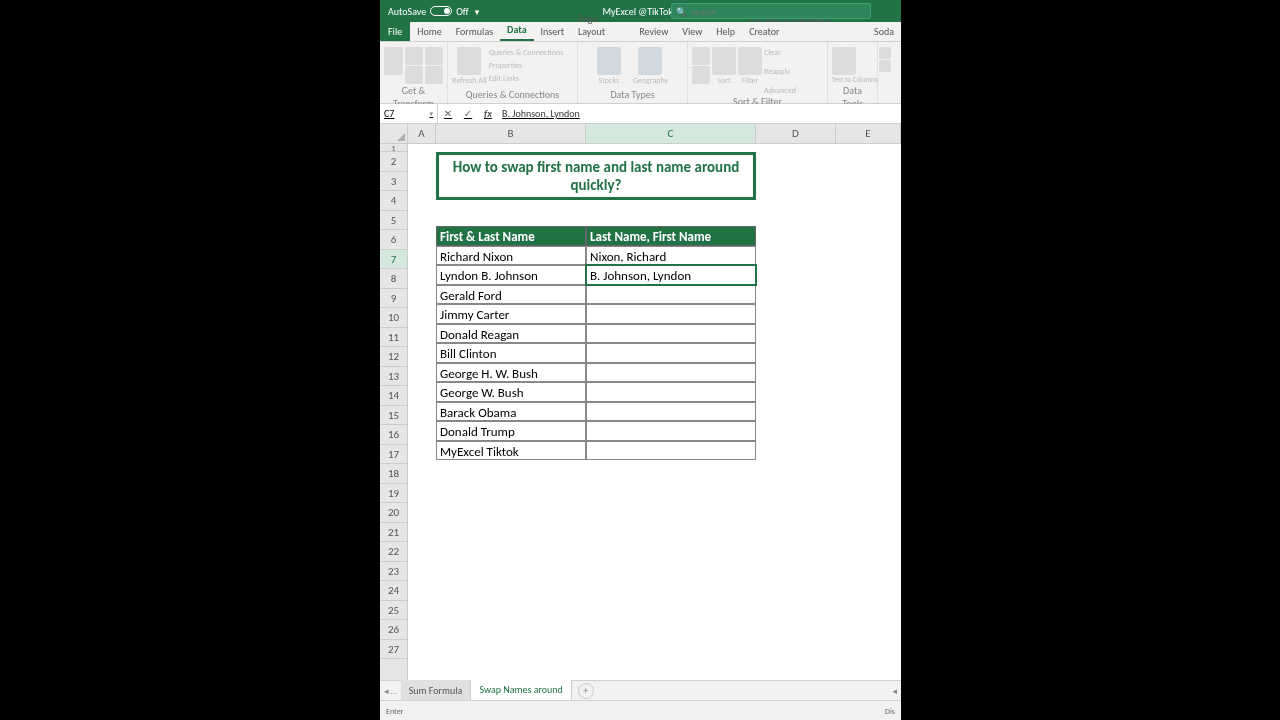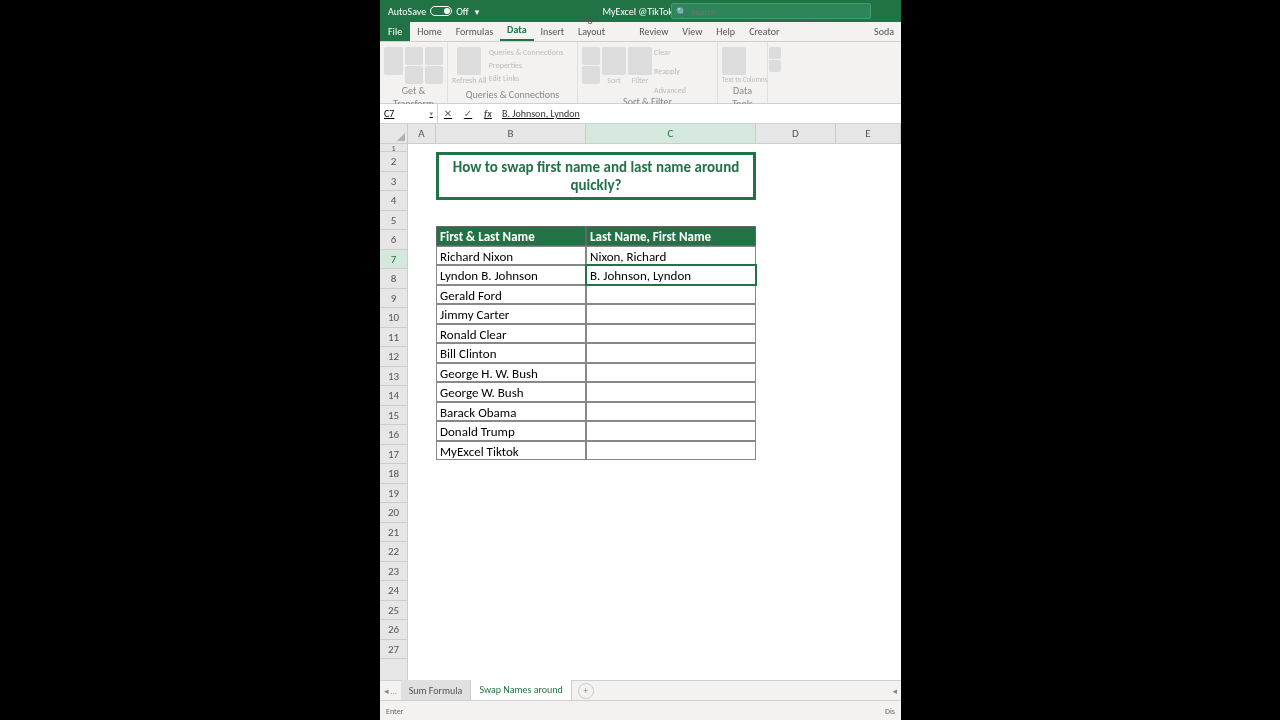--- a/index.html
+++ b/index.html
@@ -141,20 +141,33 @@
           <div class="ricon lg" style="margin:0 auto"></div>
           <div class="ritem">Refresh All</div>
         </div>
         <div class="ricon-stack" style="gap:3px">
           <div class="ritem">Queries &amp; Connections</div>
           <div class="ritem">Properties</div>
           <div class="ritem">Edit Links</div>
         </div>
       </div>
       <div class="rgroup-label">Queries &amp; Connections</div>
+    </div>
+    <div class="rgroup" style="width:110px">
+      <div class="rgroup-icons" style="justify-content:center;gap:12px">
+        <div style="text-align:center">
+          <div class="ricon lg" style="margin:0 auto;background:#d0d8e0"></div>
+          <div class="ritem">Stocks</div>
+        </div>
+        <div style="text-align:center">
+          <div class="ricon lg" style="margin:0 auto;background:#d0d8e0"></div>
+          <div class="ritem">Geography</div>
+        </div>
+      </div>
+      <div class="rgroup-label">Data Types</div>
     </div>
     <div class="rgroup" style="width:140px">
       <div class="rgroup-icons">
         <div class="ricon-stack">
           <div class="ricon"></div>
           <div class="ricon"></div>
         </div>
         <div style="text-align:center">
           <div class="ricon lg"></div>
           <div class="ritem">Sort</div>
@@ -249,21 +262,21 @@
           </div>
           <div class="tbl-row">
             <div class="tbl-cell colB">Gerald Ford</div>
             <div class="tbl-cell colC"></div>
           </div>
           <div class="tbl-row">
             <div class="tbl-cell colB">Jimmy Carter</div>
             <div class="tbl-cell colC"></div>
           </div>
           <div class="tbl-row">
-            <div class="tbl-cell colB">Ronald Clear</div>
+            <div class="tbl-cell colB">Donald Reagan</div>
             <div class="tbl-cell colC"></div>
           </div>
           <div class="tbl-row">
             <div class="tbl-cell colB">Bill Clinton</div>
             <div class="tbl-cell colC"></div>
           </div>
           <div class="tbl-row">
             <div class="tbl-cell colB">George H. W. Bush</div>
             <div class="tbl-cell colC"></div>
           </div>

